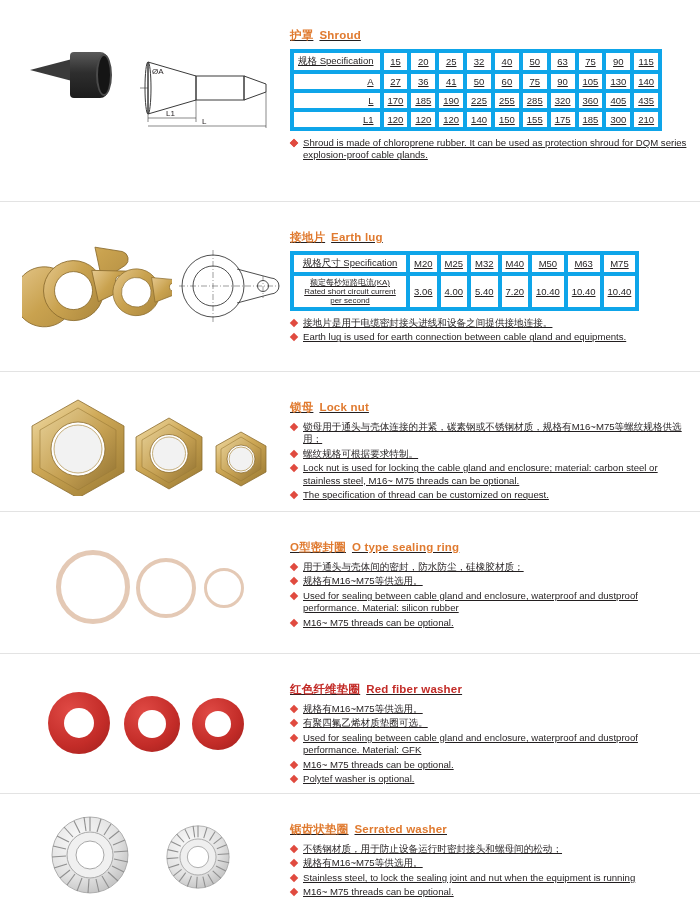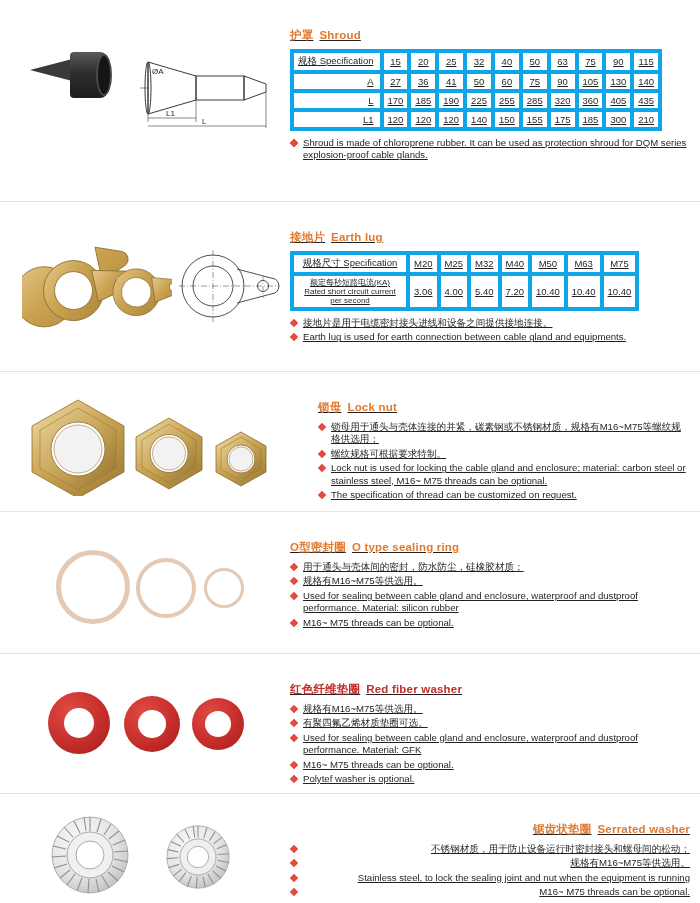--- a/index.html
+++ b/index.html
@@ -314,21 +314,21 @@
         </tr>
       </tbody>
         </table>
       <ul class="bullets">
         <li><span class="dia"></span><span>接地片是用于电缆密封接头进线和设备之间提供接地连接。</span></li>
         <li><span class="dia"></span><span>Earth lug is used for earth connection between cable gland and equipments.</span></li>
       </ul>
     </div>
   </div>
 
-  <div class="section" style="height:140px;gap:28px;">
+  <div class="section" style="height:140px;">
     <div class="figure">
       <svg class="svgfig" style="left:24px; top:20px;" width="255" height="104" viewBox="0 0 255 104">
         <defs>
           <linearGradient id="brass2" x1="0.1" y1="0" x2="0.9" y2="1">
             <stop offset="0%" stop-color="#f0dca8"></stop>
             <stop offset="40%" stop-color="#cfa957"></stop>
             <stop offset="100%" stop-color="#9c7b33"></stop>
           </linearGradient>
           <linearGradient id="brass3" x1="0" y1="0" x2="1" y2="1">
             <stop offset="0%" stop-color="#e8d29a"></stop>
@@ -410,21 +410,21 @@
       <ul class="bullets">
         <li><span class="dia"></span><span>规格有M16~M75等供选用。</span></li>
         <li><span class="dia"></span><span>有聚四氟乙烯材质垫圈可选。</span></li>
         <li><span class="dia"></span><span>Used for sealing between cable gland and enclosure, waterproof and dustproof performance. Material: GFK</span></li>
         <li><span class="dia"></span><span>M16~ M75 threads can be optional.</span></li>
         <li><span class="dia"></span><span>Polytef washer is optional.</span></li>
       </ul>
     </div>
   </div>
 
-  <div class="section" style="height:109px;text-align:right;">
+  <div class="section" style="height:109px;">
     <div class="figure">
       <svg class="svgfig" style="left:48px; top:18px;" width="220" height="86" viewBox="0 0 220 86">
         <defs>
           <radialGradient id="steel" cx="0.38" cy="0.32" r="0.8">
             <stop offset="0%" stop-color="#fbfbfb"></stop>
             <stop offset="60%" stop-color="#e2e2e2"></stop>
             <stop offset="100%" stop-color="#b9b9b9"></stop>
           </radialGradient>
         </defs>
         <g transform="translate(42,43)">

